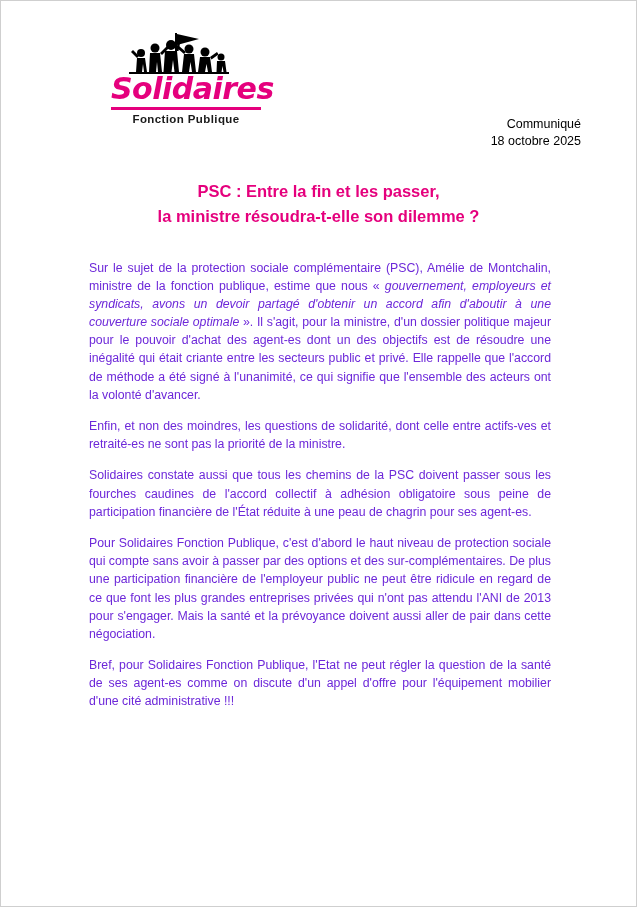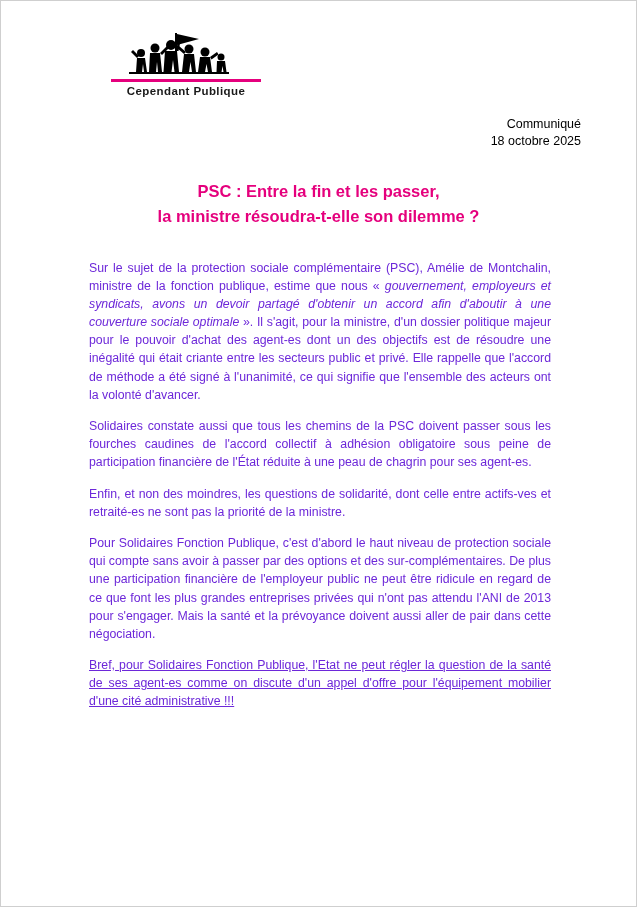--- a/index.html
+++ b/index.html
@@ -92,21 +92,21 @@
     margin: 30px 88px 0 88px;
     width: 462px;
   }
   .para {
     text-align: justify;
     font-size: 12.3px;
     line-height: 1.48;
     margin: 0 0 13px 0;
     color: #6d28d9;
   }
-  .para:last-child { margin-bottom: 0; text-decoration: underline; }
+  .para:last-child { margin-bottom: 0; }
   .quote {
     font-style: italic;
   }
 </style>
 </head>
 <body>
 
 <div class="page">
 
   <div class="header">
@@ -139,36 +139,37 @@
             <path d="M89 26 h10 l2 15 h-4 l-1.5 -8 -1.5 8 h-7 z"></path>
             <path d="M99 26 l7 -5 l1.5 2.5 l-7 5 z"></path>
 
             <circle cx="110" cy="26" r="3.5"></circle>
             <path d="M106 30 h8 l1.5 11 h-3 l-1 -6 -1 6 h-5 z"></path>
 
             <rect x="18" y="41" width="100" height="2"></rect>
           </g>
         </svg>
       </div>
+      <div class="logo-word">Solidaires</div>
       <div class="logo-rule"></div>
-      <div class="logo-sub">Cependant Publique</div>
+      <div class="logo-sub">Fonction Publique</div>
     </div>
 
     <div class="comm-block">
       <div>Communiqué</div>
       <div>18 octobre 2025</div>
     </div>
   </div>
 
   <h1 class="title">
     <span class="title-line">PSC : Entre la fin et les passer,</span>
     <span class="title-line">la ministre résoudra-t-elle son dilemme ?</span>
   </h1>
 
   <div class="content">
       <p class="para"><span>Sur le sujet de la protection sociale complémentaire (PSC), Amélie de Montchalin, ministre de la fonction publique, estime que nous « </span><span class="quote">gouvernement, employeurs et syndicats, avons un devoir partagé d'obtenir un accord afin d'aboutir à une couverture sociale optimale</span><span> ». Il s'agit, pour la ministre, d'un dossier politique majeur pour le pouvoir d'achat des agent-es dont un des objectifs est de résoudre une inégalité qui était criante entre les secteurs public et privé. Elle rappelle que l'accord de méthode a été signé à l'unanimité, ce qui signifie que l'ensemble des acteurs ont la volonté d'avancer.</span></p>
+      <p class="para"><span>Enfin, et non des moindres, les questions de solidarité, dont celle entre actifs-ves et retraité-es ne sont pas la priorité de la ministre.</span></p>
       <p class="para"><span>Solidaires constate aussi que tous les chemins de la PSC doivent passer sous les fourches caudines de l'accord collectif à adhésion obligatoire sous peine de participation financière de l'État réduite à une peau de chagrin pour ses agent-es.</span></p>
-      <p class="para"><span>Enfin, et non des moindres, les questions de solidarité, dont celle entre actifs-ves et retraité-es ne sont pas la priorité de la ministre.</span></p>
       <p class="para"><span>Pour Solidaires Fonction Publique, c'est d'abord le haut niveau de protection sociale qui compte sans avoir à passer par des options et des sur-complémentaires. De plus une participation financière de l'employeur public ne peut être ridicule en regard de ce que font les plus grandes entreprises privées qui n'ont pas attendu l'ANI de 2013 pour s'engager. Mais la santé et la prévoyance doivent aussi aller de pair dans cette négociation.</span></p>
       <p class="para"><span>Bref, pour Solidaires Fonction Publique, l'Etat ne peut régler la question de la santé de ses agent-es comme on discute d'un appel d'offre pour l'équipement mobilier d'une cité administrative !!!</span></p>
     </div>
 
 </div>
 
 </body></html>

